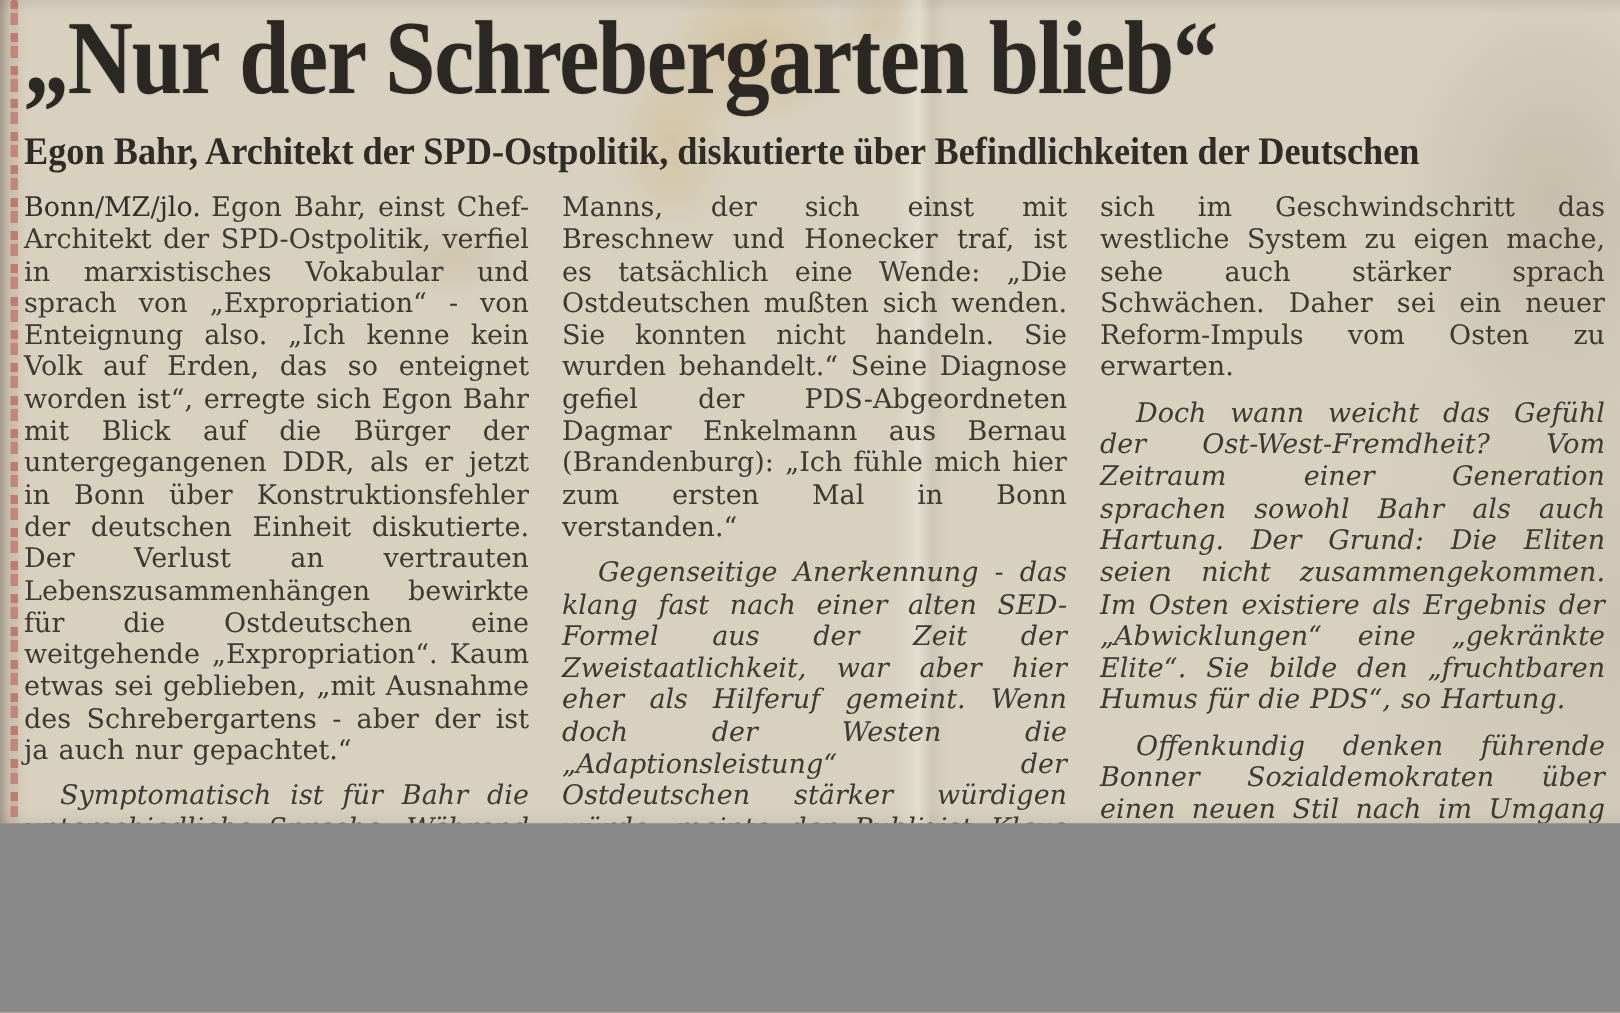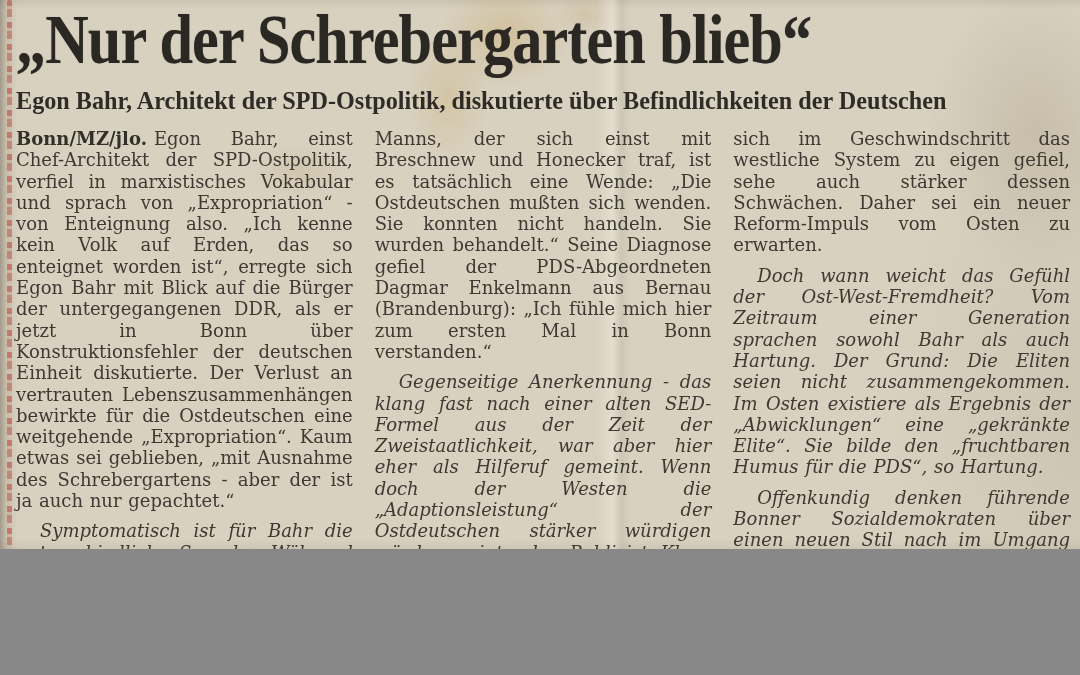--- a/index.html
+++ b/index.html
@@ -69,21 +69,21 @@
   .col{flex:1 1 0;min-width:0;}
   .col p{
     margin:0 0 9px 0;
     font-size:18px;
     line-height:21.3px;
     text-align:justify;
     color:#3e3932;
     word-spacing:1px;
   }
   .col p.ind{text-indent:24px;font-style:italic;}
-  .dateline{font-weight:700;color:#332f29;margin-right:7px;}
+  .dateline{font-weight:400;color:#332f29;margin-right:7px;}
   .handwriting{
     position:absolute;
     left:548px;top:638px;
     width:420px;height:37px;
     overflow:hidden;
     color:#50749c;
     font-family:"DejaVu Sans",sans-serif;
     font-style:italic;
     font-size:62px;
     line-height:66px;
@@ -133,21 +133,21 @@
         <p><b class="dateline">Bonn/MZ/jlo.</b><span>Egon Bahr, einst Chef-Architekt der SPD-Ostpolitik, verfiel in marxistisches Vokabular und sprach von „Expropriation“ - von Enteignung also. „Ich kenne kein Volk auf Erden, das so enteignet worden ist“, erregte sich Egon Bahr mit Blick auf die Bürger der untergegangenen DDR, als er jetzt in Bonn über Konstruktionsfehler der deutschen Einheit diskutierte. Der Verlust an vertrauten Lebenszusammenhängen bewirkte für die Ostdeutschen eine weitgehende „Expropriation“. Kaum etwas sei geblieben, „mit Ausnahme des Schrebergartens - aber der ist ja auch nur gepachtet.“</span></p>
         <p class="ind">Symptomatisch ist für Bahr die unterschiedliche Sprache: Während im Westen von „Wiedervereinigung“ gesprochen wird, heißt das im Osten „die Wende“. Nach Ansicht des 74jährigen SPD-</p>
       </div>
 
       <div class="col">
         <p>Manns, der sich einst mit Breschnew und Honecker traf, ist es tatsächlich eine Wende: „Die Ostdeutschen mußten sich wenden. Sie konnten nicht handeln. Sie wurden behandelt.“ Seine Diagnose gefiel der PDS-Abgeordneten Dagmar Enkelmann aus Bernau (Brandenburg): „Ich fühle mich hier zum ersten Mal in Bonn verstanden.“</p>
         <p class="ind">Gegenseitige Anerkennung - das klang fast nach einer alten SED-Formel aus der Zeit der Zweistaatlichkeit, war aber hier eher als Hilferuf gemeint. Wenn doch der Westen die „Adaptionsleistung“ der Ostdeutschen stärker würdigen würde, meinte der Publizist Klaus Hartung: Da gebe es im Osten vorzügliche Kommunalpolitiker, die in der Zeit des Umschwungs ihren gewohnten Beruf aufgegeben hätten und nun ihre Gemeinden erneuern. Und wer</p>
       </div>
 
       <div class="col">
-        <p>sich im Geschwindschritt das westliche System zu eigen gefiel, sehe auch stärker dessen Schwächen. Daher sei ein neuer Reform-Impuls vom Osten zu erwarten.</p>
+        <p>sich im Geschwindschritt das westliche System zu eigen mache, sehe auch stärker sprach Schwächen. Daher sei ein neuer Reform-Impuls vom Osten zu erwarten.</p>
         <p class="ind">Doch wann weicht das Gefühl der Ost-West-Fremdheit? Vom Zeitraum einer Generation sprachen sowohl Bahr als auch Hartung. Der Grund: Die Eliten seien nicht zusammengekommen. Im Osten existiere als Ergebnis der „Abwicklungen“ eine „gekränkte Elite“. Sie bilde den „fruchtbaren Humus für die PDS“, so Hartung.</p>
         <p class="ind">Offenkundig denken führende Bonner Sozialdemokraten über einen neuen Stil nach im Umgang mit Ostdeutschen. Die Diskussion brachte einen ersten Versuchsballon hervor - sozusagen eine Wiederholung der alten Bahr-Formel „Wandel durch Annäherung“, diesmal bezogen auf Menschen, die mit der PDS liebäugeln.</p>
       </div>
 
     </div>
   </div>
 
   <div class="handwriting">22/5-96</div>
 
   <div class="ink-dot"></div>

